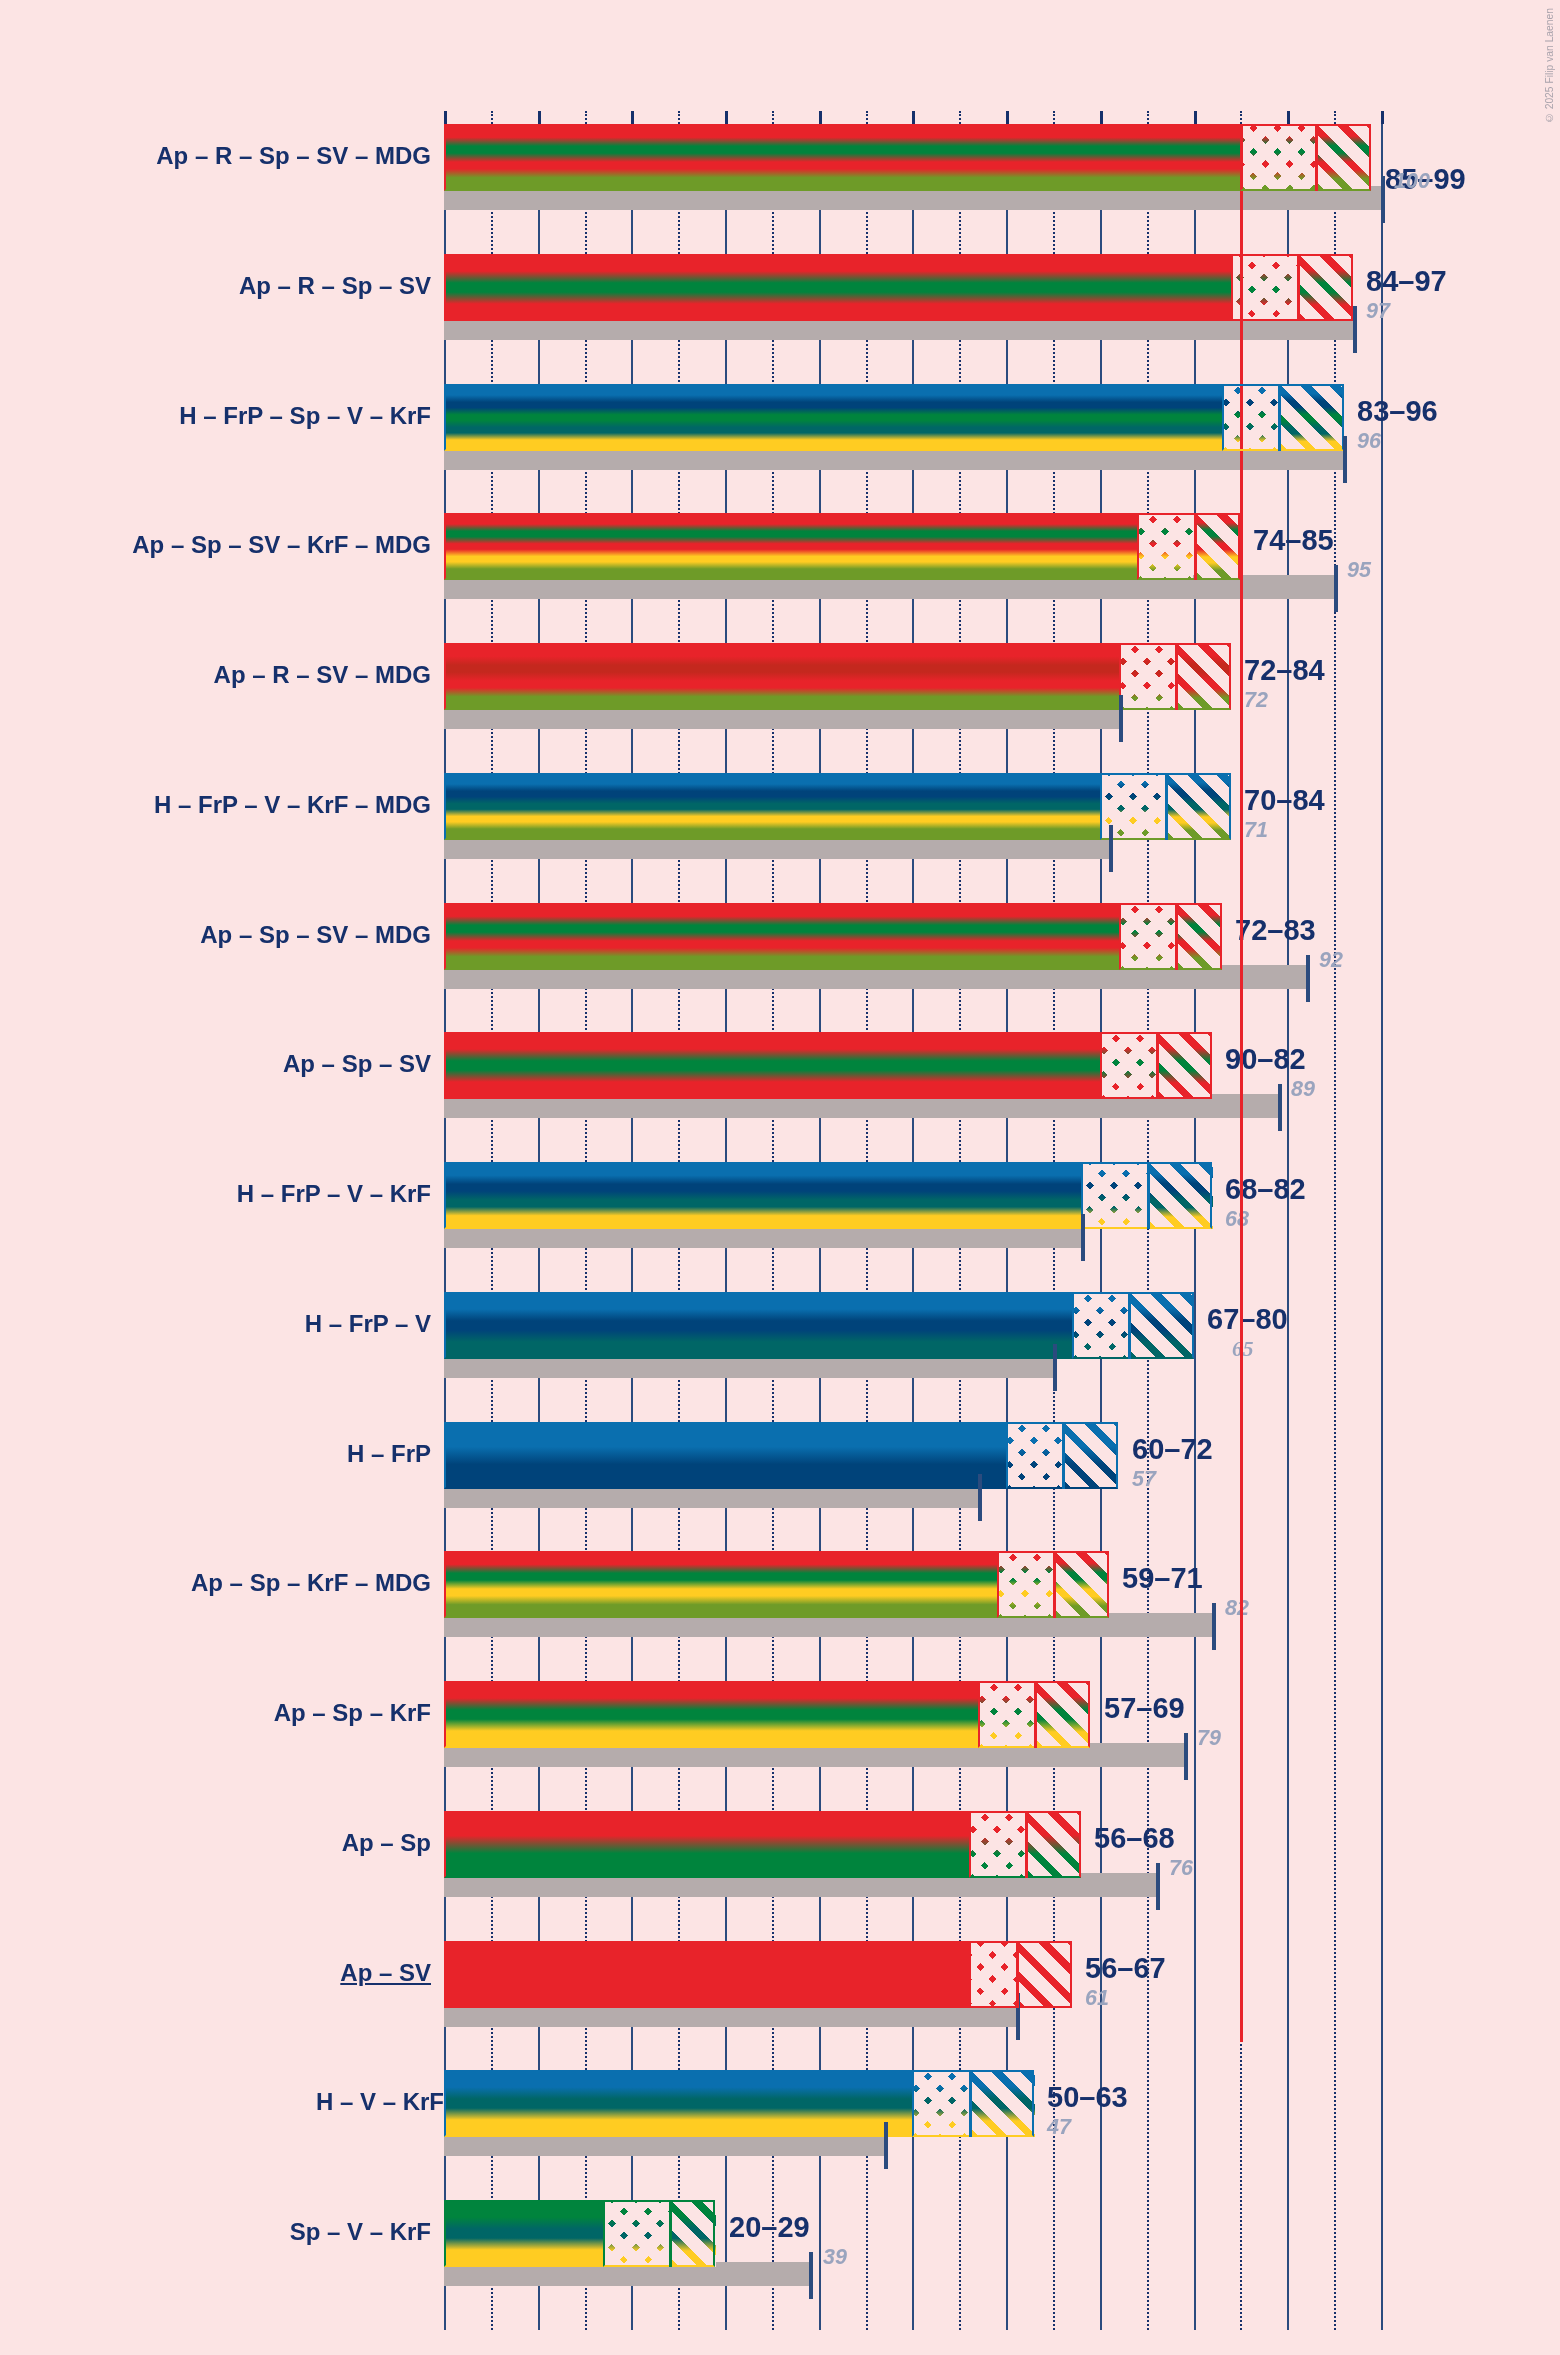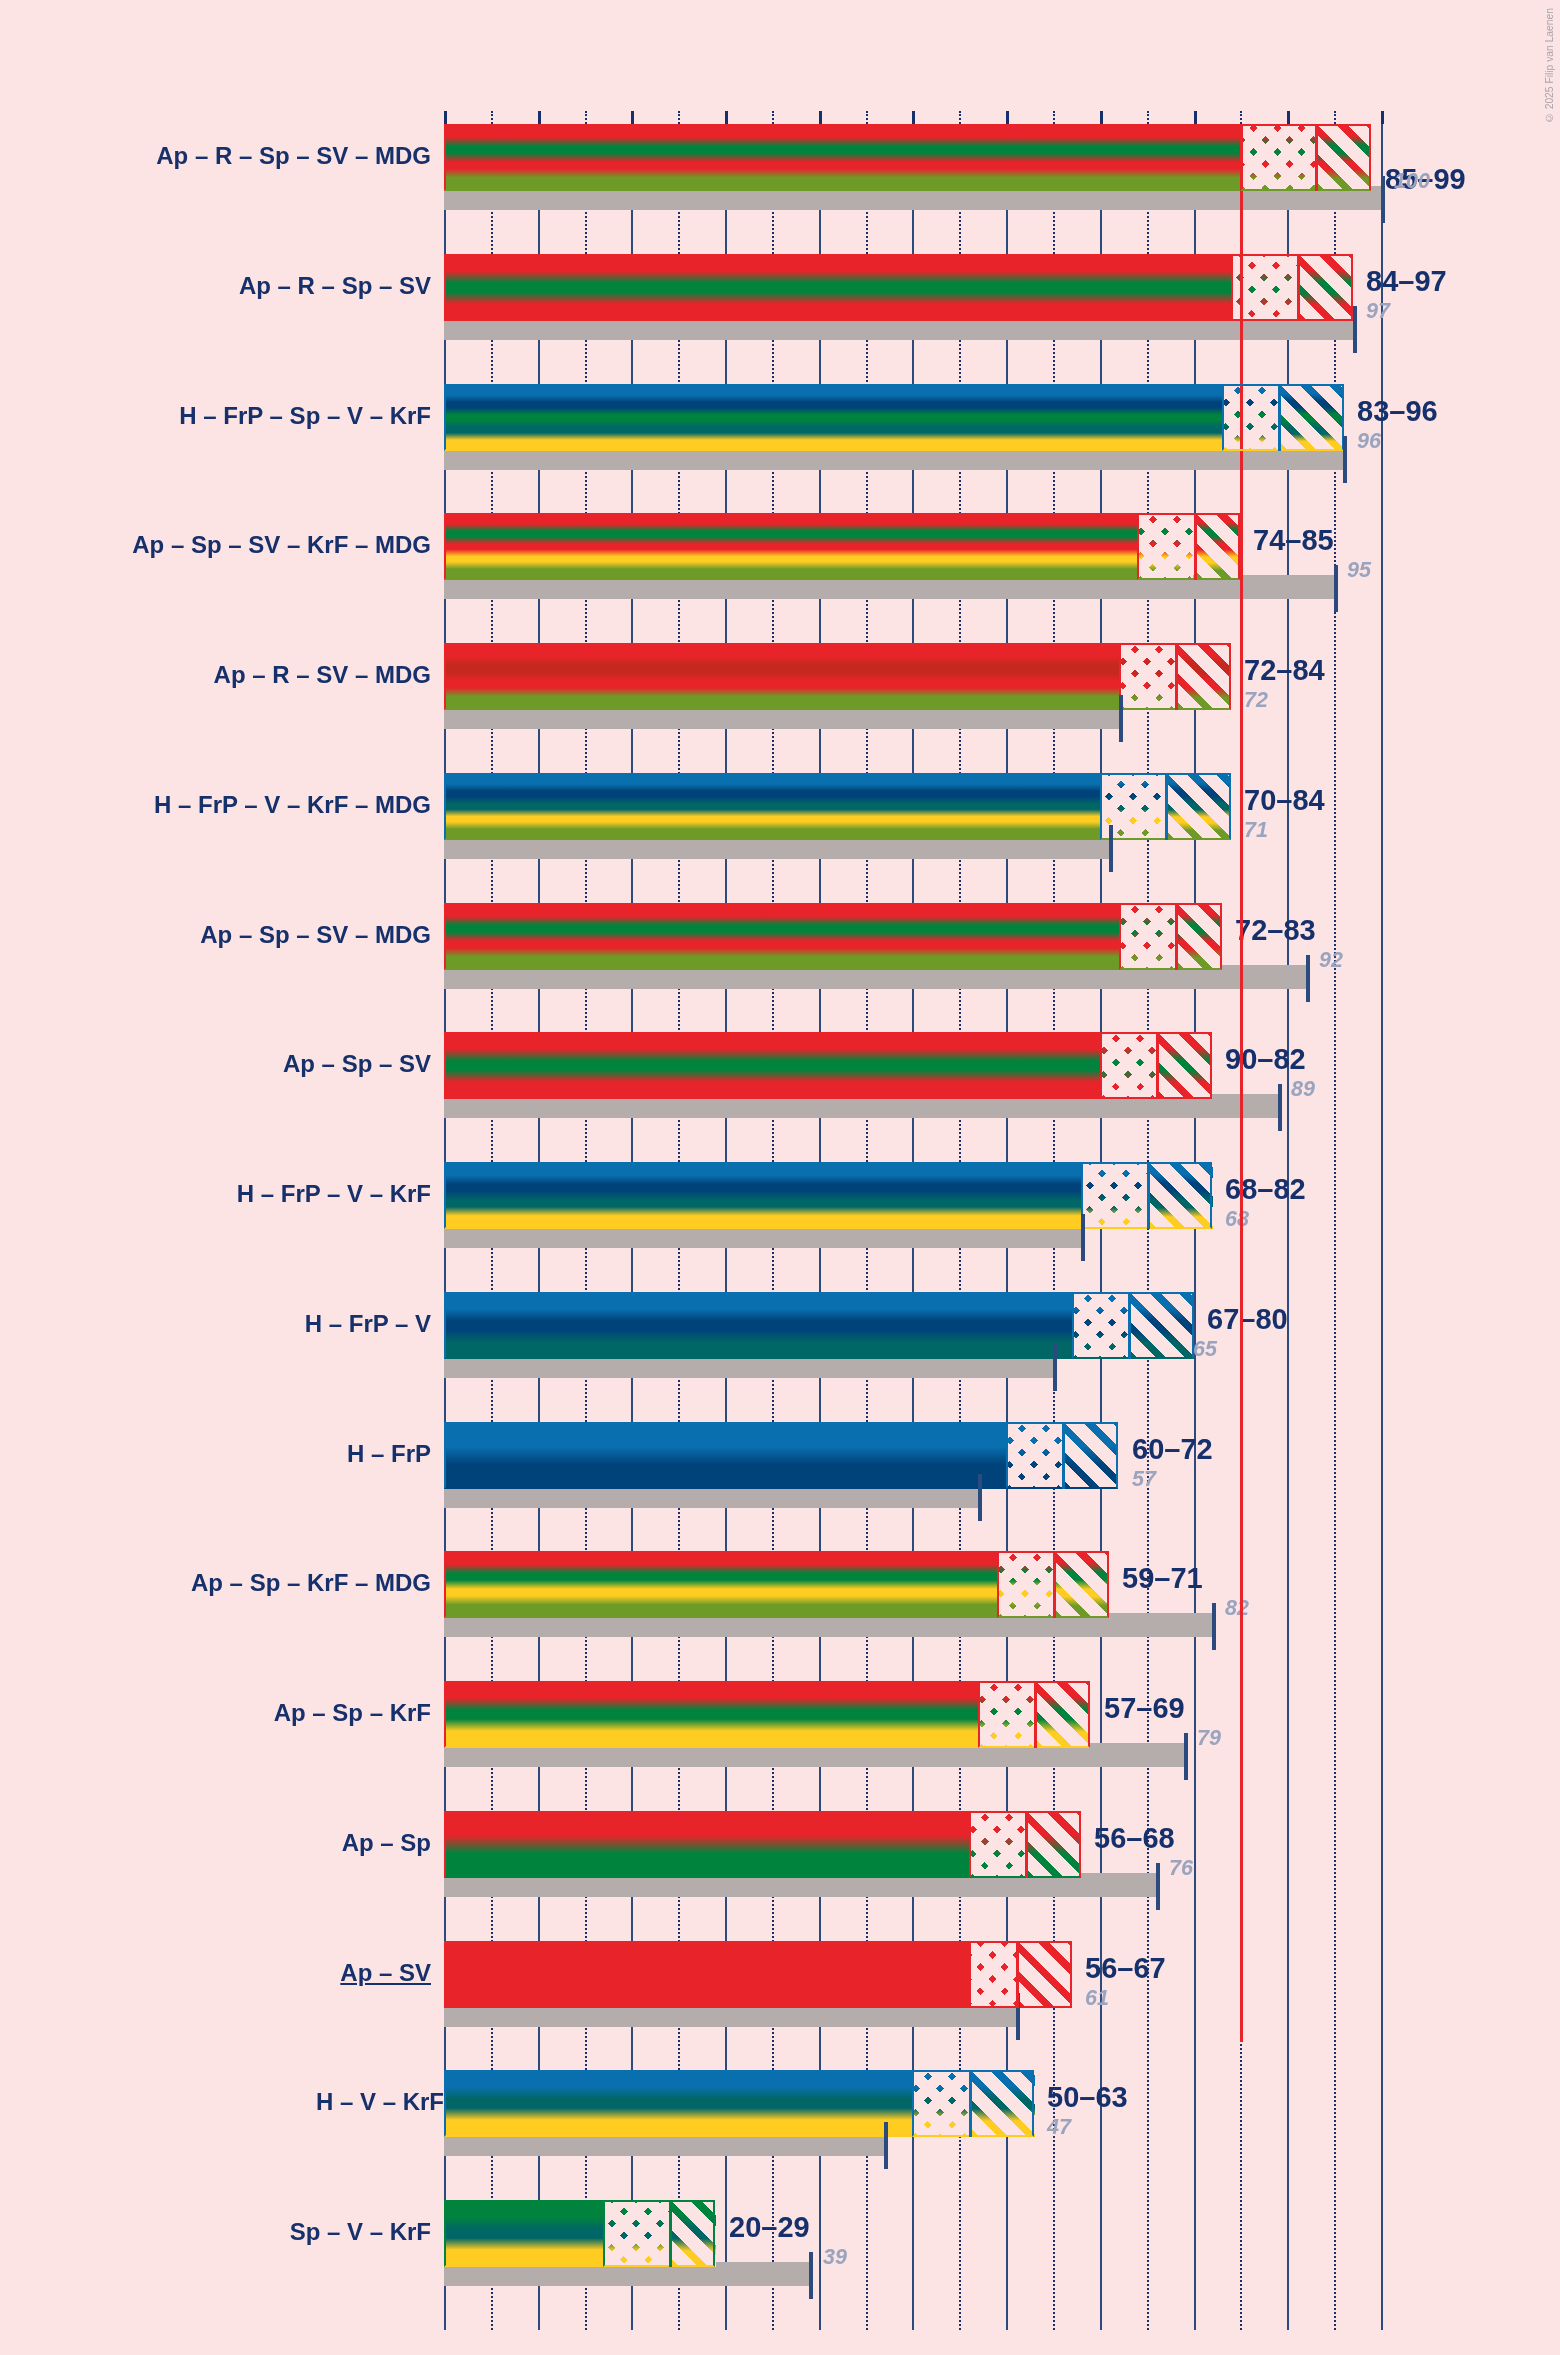--- a/index.html
+++ b/index.html
@@ -314,21 +314,21 @@
           <div class="barbox" style="width: 628px; background: linear-gradient(rgb(10, 111, 175) 9.33%, rgb(10, 111, 175) 24%, rgb(0, 67, 122) 42.67%, rgb(0, 67, 122) 57.33%, rgb(0, 102, 102) 76%, rgb(0, 102, 102) 90.67%); border-top: 2.8px solid rgb(10, 111, 175); border-bottom: 2.8px solid rgb(0, 102, 102); border-left: 2.8px solid rgb(10, 111, 175);"></div>
           <div class="ci" style="left: 628px; width: 56px; background-image: linear-gradient(rgb(10, 111, 175) 9.33%, rgb(10, 111, 175) 24%, rgb(0, 67, 122) 42.67%, rgb(0, 67, 122) 57.33%, rgb(0, 102, 102) 76%, rgb(0, 102, 102) 90.67%); background-color: transparent;">
             <div class="mask" style="background-image: repeating-linear-gradient(45deg, rgba(252, 228, 228, 0) 0px, rgba(252, 228, 228, 0) 5.6px, rgb(252, 228, 228) 5.6px, rgb(252, 228, 228) 17px), repeating-linear-gradient(-45deg, rgba(252, 228, 228, 0) 0px, rgba(252, 228, 228, 0) 5.6px, rgb(252, 228, 228) 5.6px, rgb(252, 228, 228) 17px); mix-blend-mode: normal;"></div>
           </div>
           <div class="ci" style="left: 684px; width: 66px; background-image: linear-gradient(rgb(10, 111, 175) 9.33%, rgb(10, 111, 175) 24%, rgb(0, 67, 122) 42.67%, rgb(0, 67, 122) 57.33%, rgb(0, 102, 102) 76%, rgb(0, 102, 102) 90.67%);">
             <div class="mask" style="background-image: repeating-linear-gradient(45deg, rgba(0, 0, 0, 0) 0px, rgba(0, 0, 0, 0) 7.5px, rgb(252, 228, 228) 7.5px, rgb(252, 228, 228) 20.6px);"></div>
           </div>
           <div class="ci-border" style="left: 628px; width: 122px; border-color: rgb(10, 111, 175) rgb(10, 111, 175) rgb(0, 102, 102);"></div>
           <div style="position: absolute; left: 684px; top: 0px; height: 67px; width: 2.8px; background: rgb(10, 111, 175); z-index: 8;"></div>
           <div class="rangeval" style="left: 763px; top: 11.2px;">67–80</div>
-          <div class="lastval" style="left: 749px; top: 45px;">65</div>
+          <div class="lastval" style="left: 788px; top: 45px; font-family: Liberation Serif, serif;">65</div>
           <div class="rowlabel" style="top: 18px; right: 899px; padding-right: 13px;">H – FrP – V</div>
         </div>
         <div class="rowwrap" style="top: 1298px; height: 130px;">
           <div class="lastbar" style="left: 0px; top: 62px; width: 534px; background: rgb(181, 172, 172);"></div>
           <div class="lasttick" style="left: 534px; top: 52px;"></div>
           <div class="barbox" style="width: 562px; background: linear-gradient(rgb(10, 111, 175) 14%, rgb(10, 111, 175) 36%, rgb(0, 67, 122) 64%, rgb(0, 67, 122) 86%); border-top: 2.8px solid rgb(10, 111, 175); border-bottom: 2.8px solid rgb(0, 67, 122); border-left: 2.8px solid rgb(10, 111, 175);"></div>
           <div class="ci" style="left: 562px; width: 56px; background-image: linear-gradient(rgb(10, 111, 175) 14%, rgb(10, 111, 175) 36%, rgb(0, 67, 122) 64%, rgb(0, 67, 122) 86%); background-color: transparent;">
             <div class="mask" style="background-image: repeating-linear-gradient(45deg, rgba(252, 228, 228, 0) 0px, rgba(252, 228, 228, 0) 5.6px, rgb(252, 228, 228) 5.6px, rgb(252, 228, 228) 17px), repeating-linear-gradient(-45deg, rgba(252, 228, 228, 0) 0px, rgba(252, 228, 228, 0) 5.6px, rgb(252, 228, 228) 5.6px, rgb(252, 228, 228) 17px); mix-blend-mode: normal;"></div>
           </div>
           <div class="ci" style="left: 618px; width: 56px; background-image: linear-gradient(rgb(10, 111, 175) 14%, rgb(10, 111, 175) 36%, rgb(0, 67, 122) 64%, rgb(0, 67, 122) 86%);">

